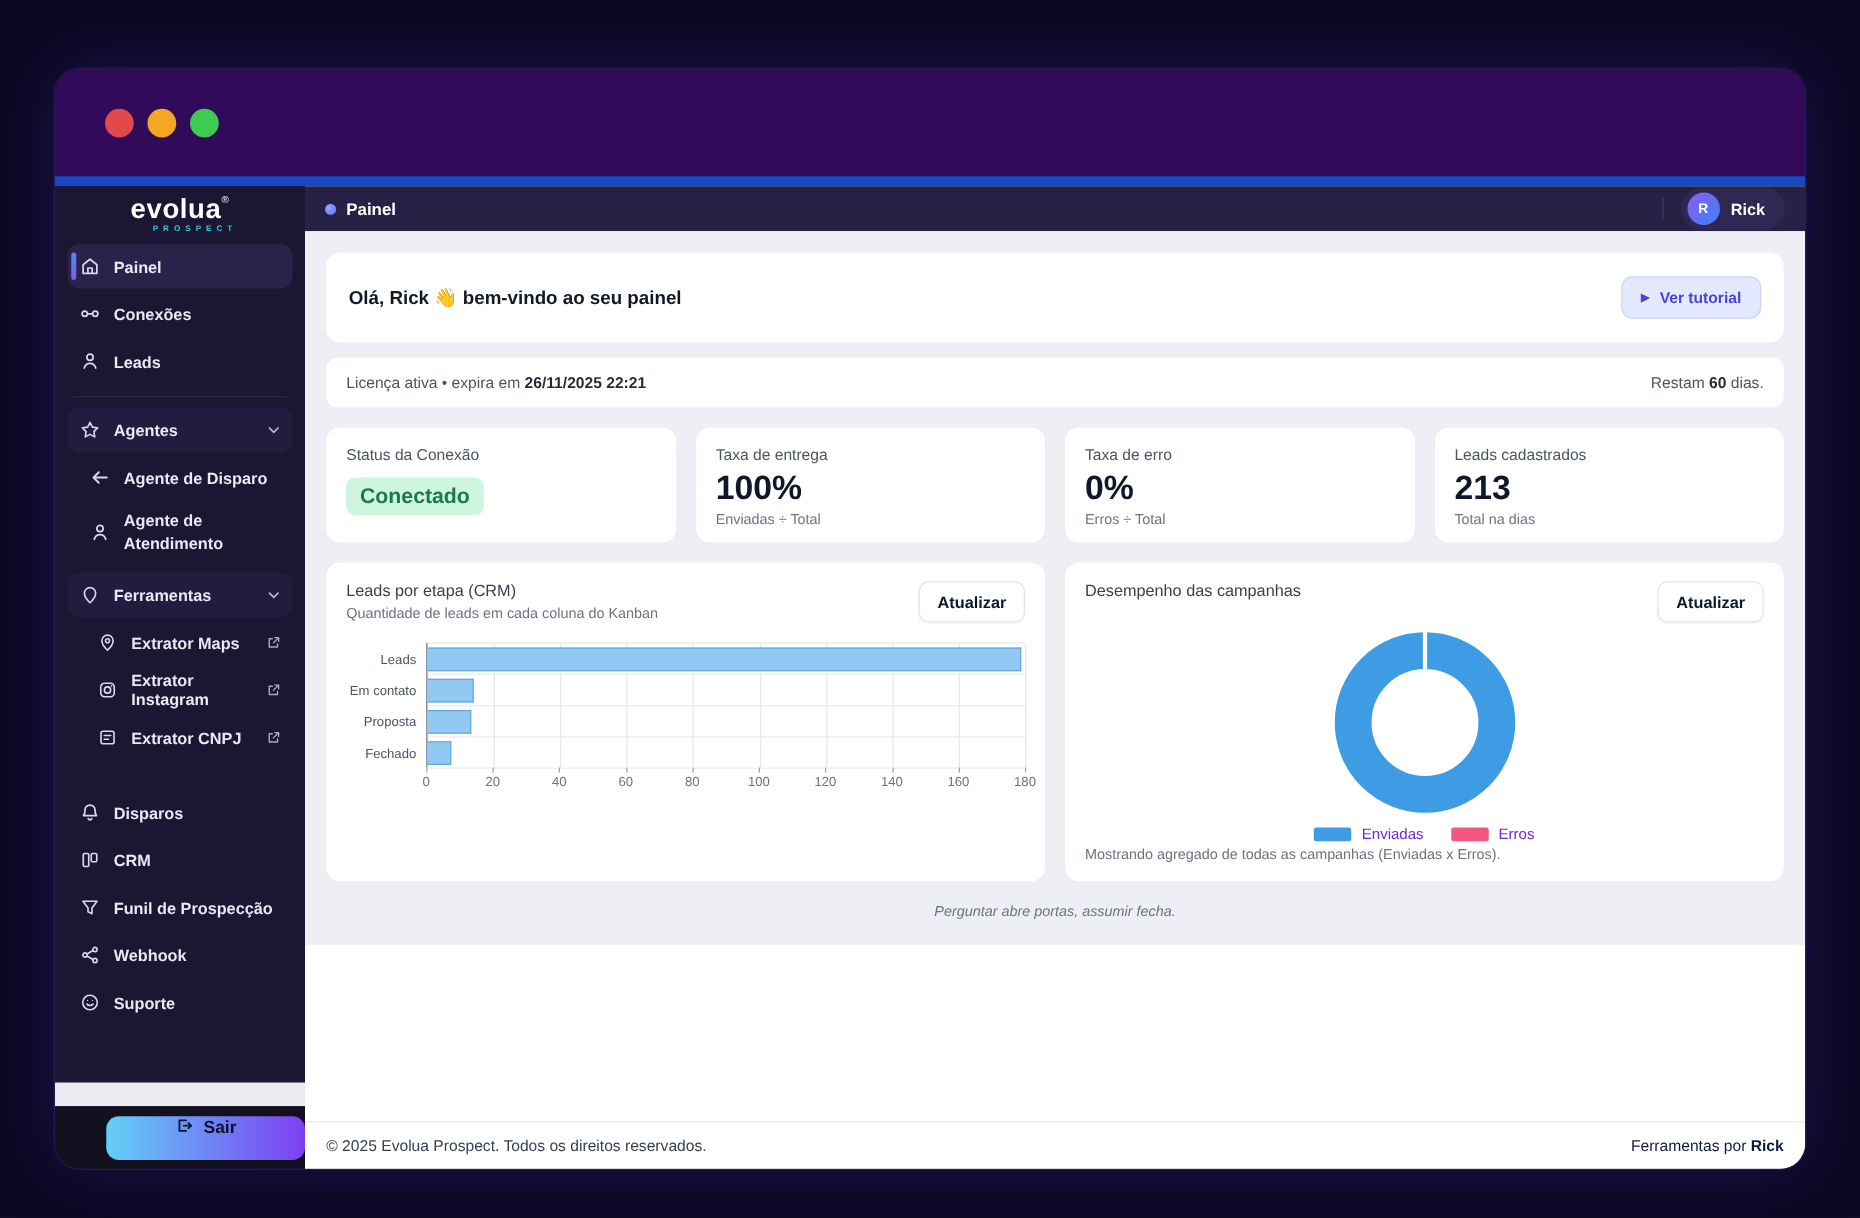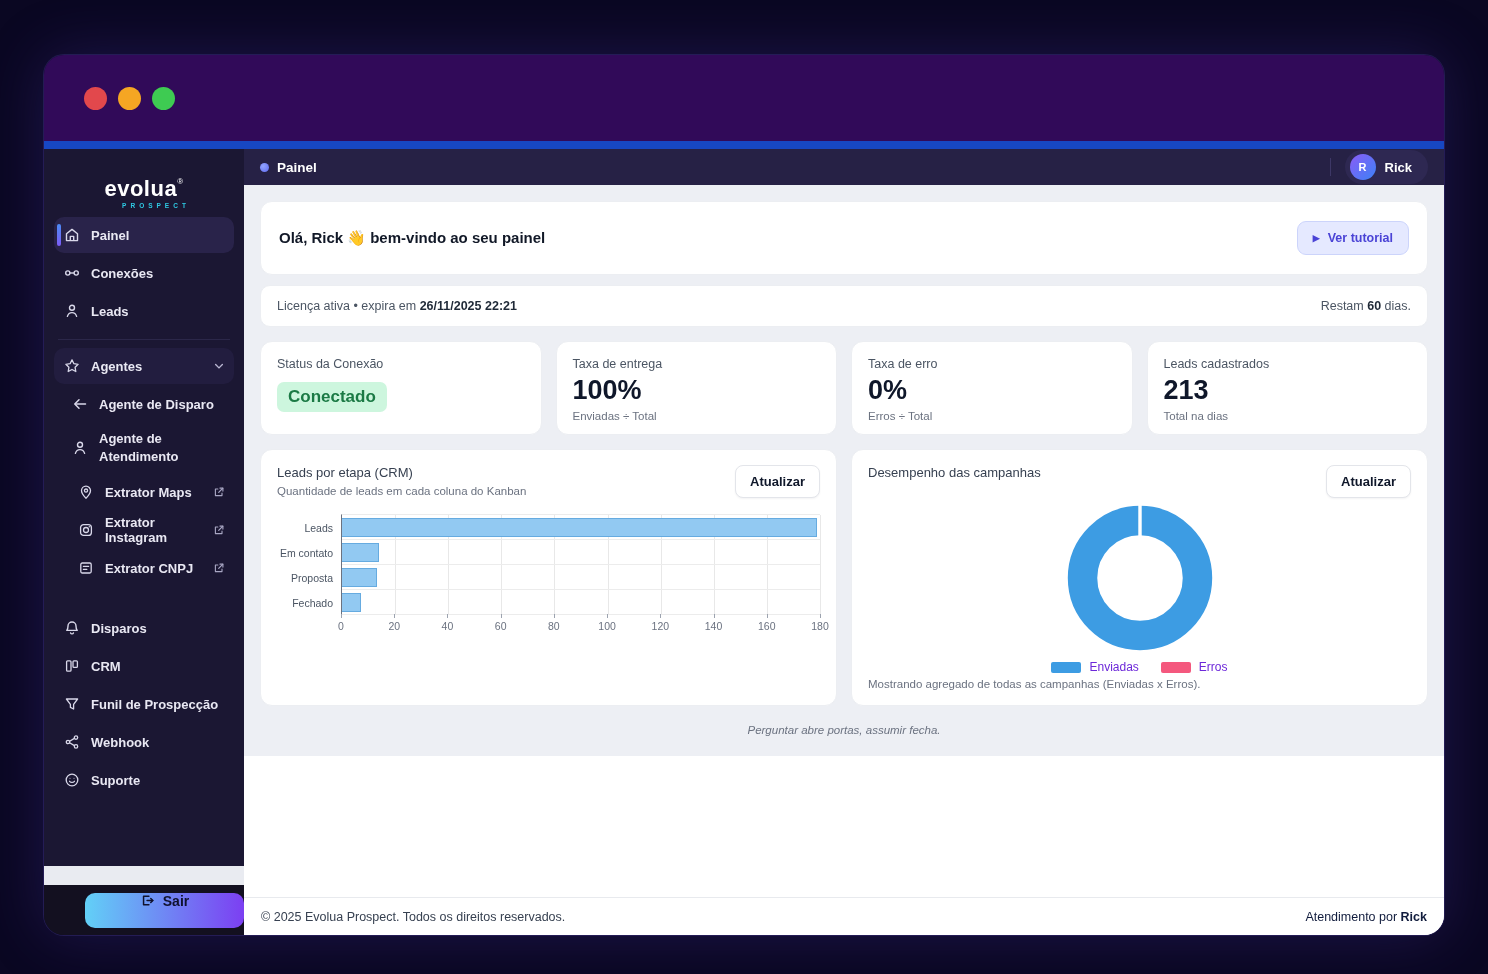--- a/index.html
+++ b/index.html
@@ -18,21 +18,21 @@
   }
   .titlebar { height:86px; background:#310a59; display:flex; align-items:center; padding-left:40px; gap:11px; flex:0 0 auto; }
   .tl-dot { width:23px; height:23px; border-radius:50%; }
   .tl-red { background:#e2484c; } .tl-yellow { background:#f5a623; } .tl-green { background:#3ecb52; }
   .bluebar { height:8px; background:#1747c2; flex:0 0 auto; }
   .approw { flex:1; display:flex; min-height:0; }
 
   
   .sidebar { width:200px; flex:0 0 auto; display:flex; flex-direction:column; }
   .side-nav { height:717px; background:#1b1733; padding:0 10px; overflow:hidden; }
-  .logo-wrap { text-align:center; padding:7px 0 6px;margin-top:22px; }
+  .logo-wrap { text-align:center; padding:7px 0 6px; }
   .logo-text { color:#ffffff; font-size:22px; font-weight:800; letter-spacing:.5px; line-height:1; }
   .logo-text .reg { font-size:8px; vertical-align:top; font-weight:400; }
   .logo-sub { color:#2ec9e3; font-size:6.5px; letter-spacing:4px; margin-top:2px; padding-left:24px; font-weight:700; }
   .nav-item { min-height:36px; border-radius:10px; display:flex; align-items:center; gap:11px; padding:0 9px;
               color:#e9e8f3; font-size:13px; font-weight:700; position:relative; margin-top:2px; cursor:pointer; }
   .nav-item .nicon { width:17px; height:17px; display:flex; align-items:center; justify-content:center; color:#d9d8ea; flex:0 0 auto; }
   .nav-item svg { width:16px; height:16px; }
   .nav-item.active { background:#29234a; }
   .nav-item.active .accent { position:absolute; left:3px; top:7px; bottom:7px; width:4px; border-radius:3px;
               background:linear-gradient(180deg,#4b8bf5,#7c5cf6); }
@@ -210,20 +210,33 @@
         <div class="nav-item sub twoline">
           <span class="nicon">
             <svg viewBox="0 0 16 16" fill="none" stroke="currentColor" stroke-width="1.4" stroke-linecap="round">
                 <circle cx="8" cy="4.8" r="2.5"></circle>
                 <path d="M3.4 13.4c.8-2.7 2.5-3.8 4.6-3.8s3.8 1.1 4.6 3.8"></path>
               </svg>
           </span>
           <span class="nlabel">Agente de Atendimento</span>
         </div>
 
+        <div class="nav-item grouphead">
+          <span class="nicon">
+            <svg viewBox="0 0 16 16" fill="none" stroke="currentColor" stroke-width="1.3">
+                <path d="M8 14.2S12.5 10 12.5 6.6A4.5 4.5 0 0 0 3.5 6.6C3.5 10 8 14.2 8 14.2z"></path>
+              </svg>
+          </span>
+          <span class="nlabel">Ferramentas</span>
+          <span class="chev">
+            <svg viewBox="0 0 16 16" fill="none" stroke="currentColor" stroke-width="1.8" stroke-linecap="round">
+                <path d="M3.5 6l4.5 4.5L12.5 6"></path>
+              </svg>
+          </span>
+        </div>
 
         <div class="nav-item sub sub2">
           <span class="nicon">
             <svg viewBox="0 0 16 16" fill="none" stroke="currentColor" stroke-width="1.3">
                 <path d="M8 14.2S12.5 10 12.5 6.6A4.5 4.5 0 0 0 3.5 6.6C3.5 10 8 14.2 8 14.2z"></path>
                 <circle cx="8" cy="6.6" r="1.6"></circle>
               </svg>
           </span>
           <span class="nlabel">Extrator Maps</span>
           <span class="ext">
@@ -490,18 +503,18 @@
         </div>
 
         <div class="quote">Perguntar abre portas, assumir fecha.</div>
       </div>
 
       <div class="white-filler"></div>
 
       <div class="main-footer">
         <span class="footer-left">© 2025 Evolua Prospect. Todos os direitos reservados.</span>
         <span class="footer-right">
-          <span>Atendimento por </span><b>Rick</b>
+          <span>Ferramentas por </span><b>Rick</b>
         </span>
       </div>
     </div>
   </div>
 </div>
 
 </body></html>

